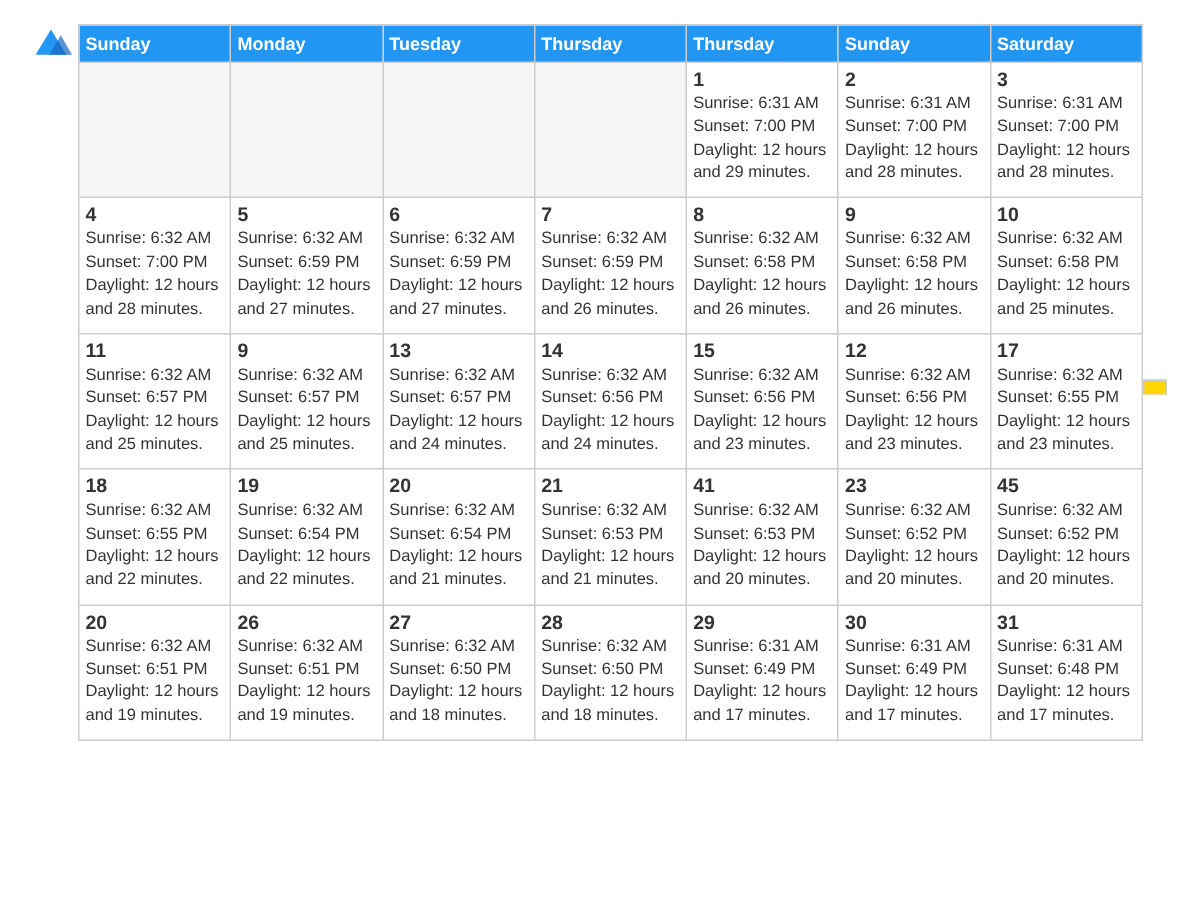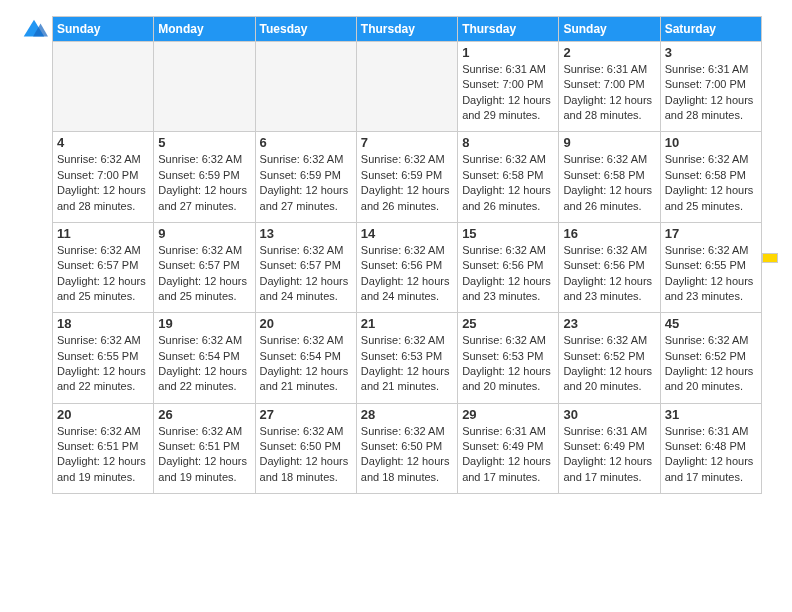--- a/index.html
+++ b/index.html
@@ -257,21 +257,21 @@
 and 24 minutes.</div>
           </td>
           <td>
             <span class="day-num">15</span>
             <div class="day-info" style="white-space: pre-line;">Sunrise: 6:32 AM
 Sunset: 6:56 PM
 Daylight: 12 hours
 and 23 minutes.</div>
           </td>
           <td>
-            <span class="day-num">16</span>
+            <span class="day-num">12</span>
             <div class="day-info" style="white-space: pre-line;">Sunrise: 6:32 AM
 Sunset: 6:56 PM
 Daylight: 12 hours
 and 23 minutes.</div>
           </td>
           <td>
             <span class="day-num">17</span>
             <div class="day-info" style="white-space: pre-line;">Sunrise: 6:32 AM
 Sunset: 6:55 PM
 Daylight: 12 hours
@@ -301,21 +301,21 @@
 and 21 minutes.</div>
           </td>
           <td>
             <span class="day-num">21</span>
             <div class="day-info" style="white-space: pre-line;">Sunrise: 6:32 AM
 Sunset: 6:53 PM
 Daylight: 12 hours
 and 21 minutes.</div>
           </td>
           <td>
-            <span class="day-num">25</span>
+            <span class="day-num">41</span>
             <div class="day-info" style="white-space: pre-line;">Sunrise: 6:32 AM
 Sunset: 6:53 PM
 Daylight: 12 hours
 and 20 minutes.</div>
           </td>
           <td>
             <span class="day-num">23</span>
             <div class="day-info" style="white-space: pre-line;">Sunrise: 6:32 AM
 Sunset: 6:52 PM
 Daylight: 12 hours

